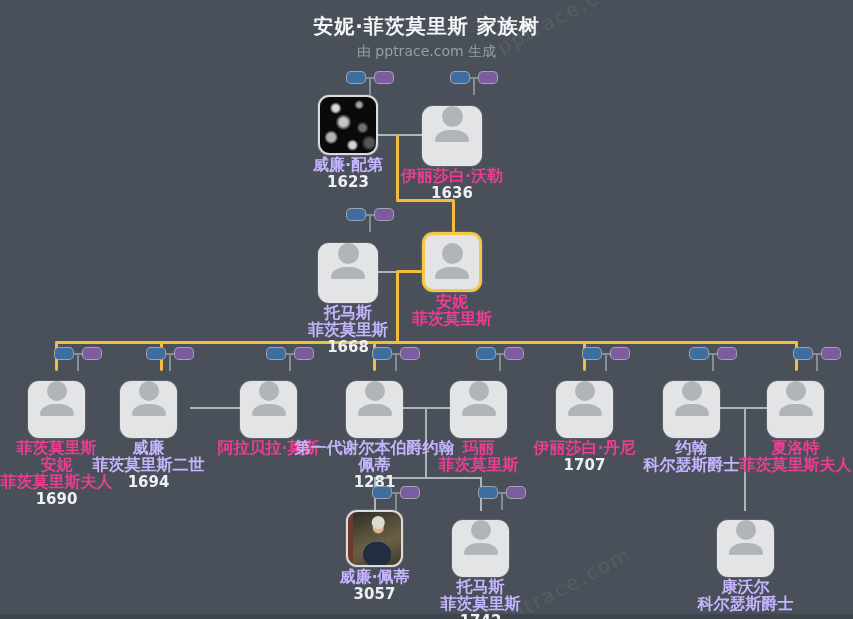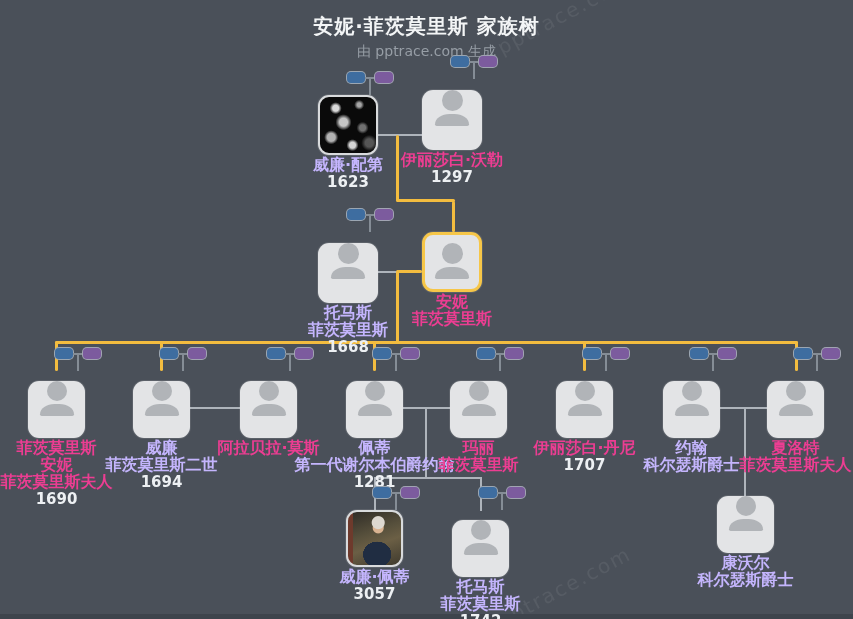--- a/index.html
+++ b/index.html
@@ -114,34 +114,34 @@
       <span class="tlink-v"></span>
       <span class="pill mother"></span>
     </div>
     <div class="box photo-engraving"></div>
     <div class="name">
       <div class="nl">威廉·配第</div>
       <div class="yr">1623</div>
     </div>
   </div>
 
-  <div class="person w60 female" style="left:422px;top:79px;">
+  <div class="person w60 female" style="left:422px;top:95px;">
     <div class="pillpair">
       <span class="pill father"></span>
       <span class="tlink-h"></span>
       <span class="tlink-v"></span>
       <span class="pill mother"></span>
     </div>
     <div class="box">
       <div class="av-head"></div>
       <div class="av-sh"></div>
     </div>
     <div class="name">
       <div class="nl">伊丽莎白·沃勒</div>
-      <div class="yr">1297</div>
+      <div class="yr">1636</div>
     </div>
   </div>
 
   <div class="person w60 male" style="left:318px;top:232px;">
     <div class="pillpair">
       <span class="pill father"></span>
       <span class="tlink-h"></span>
       <span class="tlink-v"></span>
       <span class="pill mother"></span>
     </div>
@@ -179,21 +179,21 @@
       <div class="av-sh"></div>
     </div>
     <div class="name">
       <div class="nl">菲茨莫里斯</div>
       <div class="nl">安妮</div>
       <div class="nl">菲茨莫里斯夫人</div>
       <div class="yr">1690</div>
     </div>
   </div>
 
-  <div class="person w57 male" style="left:133px;top:371px;">
+  <div class="person w57 male" style="left:120px;top:371px;">
     <div class="pillpair">
       <span class="pill father"></span>
       <span class="tlink-h"></span>
       <span class="tlink-v"></span>
       <span class="pill mother"></span>
     </div>
     <div class="box">
       <div class="av-head"></div>
       <div class="av-sh"></div>
     </div>
@@ -225,22 +225,22 @@
       <span class="pill father"></span>
       <span class="tlink-h"></span>
       <span class="tlink-v"></span>
       <span class="pill mother"></span>
     </div>
     <div class="box">
       <div class="av-head"></div>
       <div class="av-sh"></div>
     </div>
     <div class="name">
+      <div class="nl">第一代谢尔本伯爵约翰</div>
       <div class="nl">佩蒂</div>
-      <div class="nl">第一代谢尔本伯爵约翰</div>
       <div class="yr">1281</div>
     </div>
   </div>
 
   <div class="person w57 female" style="left:450px;top:371px;font-family:Liberation Serif, serif;">
     <div class="pillpair">
       <span class="pill father"></span>
       <span class="tlink-h"></span>
       <span class="tlink-v"></span>
       <span class="pill mother"></span>
@@ -331,21 +331,21 @@
       <div class="av-head"></div>
       <div class="av-sh"></div>
     </div>
     <div class="name">
       <div class="nl">托马斯</div>
       <div class="nl">菲茨莫里斯</div>
       <div class="yr">1742</div>
     </div>
   </div>
 
-  <div class="person w57 male" style="left:717px;top:486px;">
+  <div class="person w57 male" style="left:717px;top:510px;">
     <div class="box">
       <div class="av-head"></div>
       <div class="av-sh"></div>
     </div>
     <div class="name">
       <div class="nl">康沃尔</div>
       <div class="nl">科尔瑟斯爵士</div>
     </div>
   </div>
 

